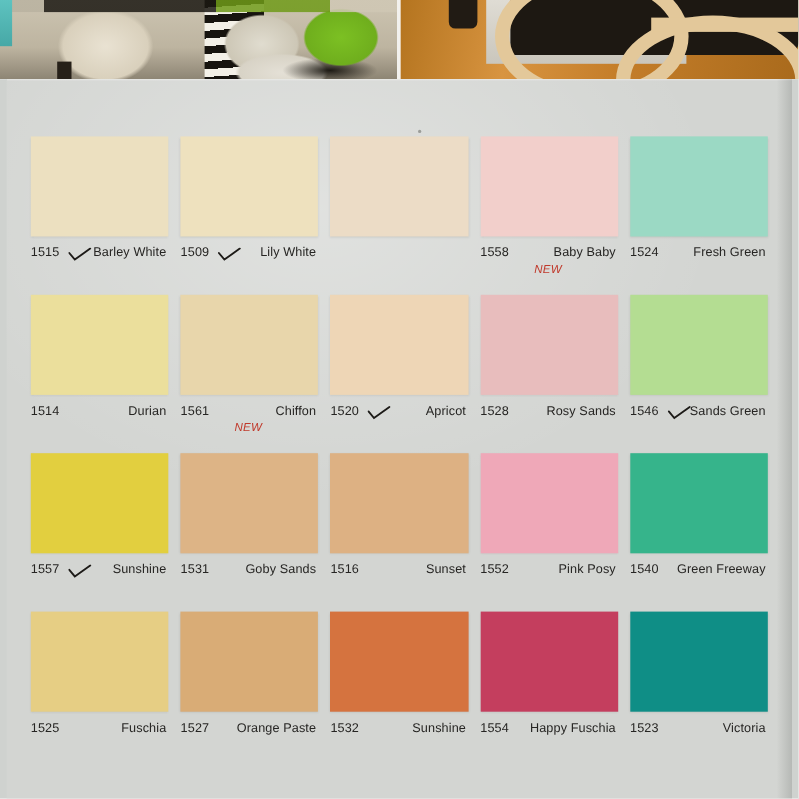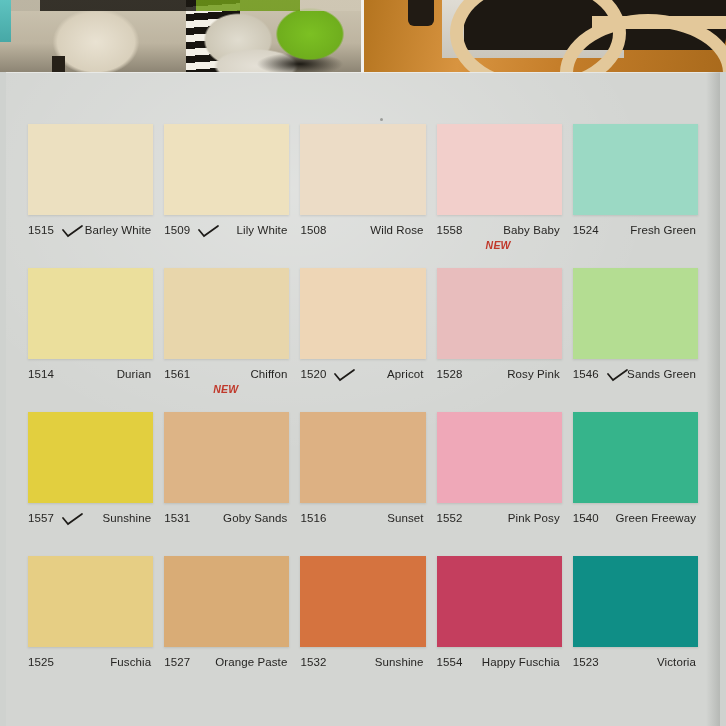--- a/index.html
+++ b/index.html
@@ -175,21 +175,21 @@
     display: inline-block;
     margin-left: 4px;
     vertical-align: -1px;
   }
   .tick svg { display: block; }
   .new-flag {
     position: absolute;
     left: 1px; top: 15px;
     font-size: 10.5px;
     font-style: italic;
-    font-weight: bold;
+    font-weight: normal;
     letter-spacing: .2px;
     padding-left: 48px;
   }
   
   #print-speck {
     position: absolute;
     left: 374px; top: 46px;
     width: 3px; height: 3px;
     border-radius: 50%;
     background: #9b9d99;
@@ -240,24 +240,20 @@
             <span class="tick" style="position: absolute; left: 30px; top: 1px;">
               <svg width="22" height="13" viewBox="0 0 22 13">
                 <path d="M1 5 L6 11 L20 1" fill="none" stroke="#1d1b18" stroke-width="1.7" stroke-linecap="round"></path>
               </svg>
             </span>
             <span class="cname">Lily White</span>
           </div>
         </div>
         <div class="swatch-cell">
           <div class="chip" style="background: rgb(236, 220, 198);"></div>
-          <div class="caption">
-            <span class="code">1508</span>
-            <span class="cname">Wild Rose</span>
-          </div>
         </div>
         <div class="swatch-cell">
           <div class="chip" style="background: rgb(242, 207, 203);"></div>
           <div class="caption">
             <span class="code">1558</span>
             <div class="new-flag" style="color: rgb(192, 57, 43);">NEW</div>
             <span class="cname">Baby Baby</span>
           </div>
         </div>
         <div class="swatch-cell">
@@ -291,21 +287,21 @@
                 <path d="M1 5 L6 11 L20 1" fill="none" stroke="#1d1b18" stroke-width="1.7" stroke-linecap="round"></path>
               </svg>
             </span>
             <span class="cname">Apricot</span>
           </div>
         </div>
         <div class="swatch-cell">
           <div class="chip" style="background: rgb(232, 189, 189);"></div>
           <div class="caption">
             <span class="code">1528</span>
-            <span class="cname">Rosy Pink</span>
+            <span class="cname">Rosy Sands</span>
           </div>
         </div>
         <div class="swatch-cell">
           <div class="chip" style="background: rgb(180, 221, 146);"></div>
           <div class="caption">
             <span class="code">1546</span>
             <span class="tick" style="position: absolute; left: 30px; top: 1px;">
               <svg width="22" height="13" viewBox="0 0 22 13">
                 <path d="M1 5 L6 11 L20 1" fill="none" stroke="#1d1b18" stroke-width="1.7" stroke-linecap="round"></path>
               </svg>

